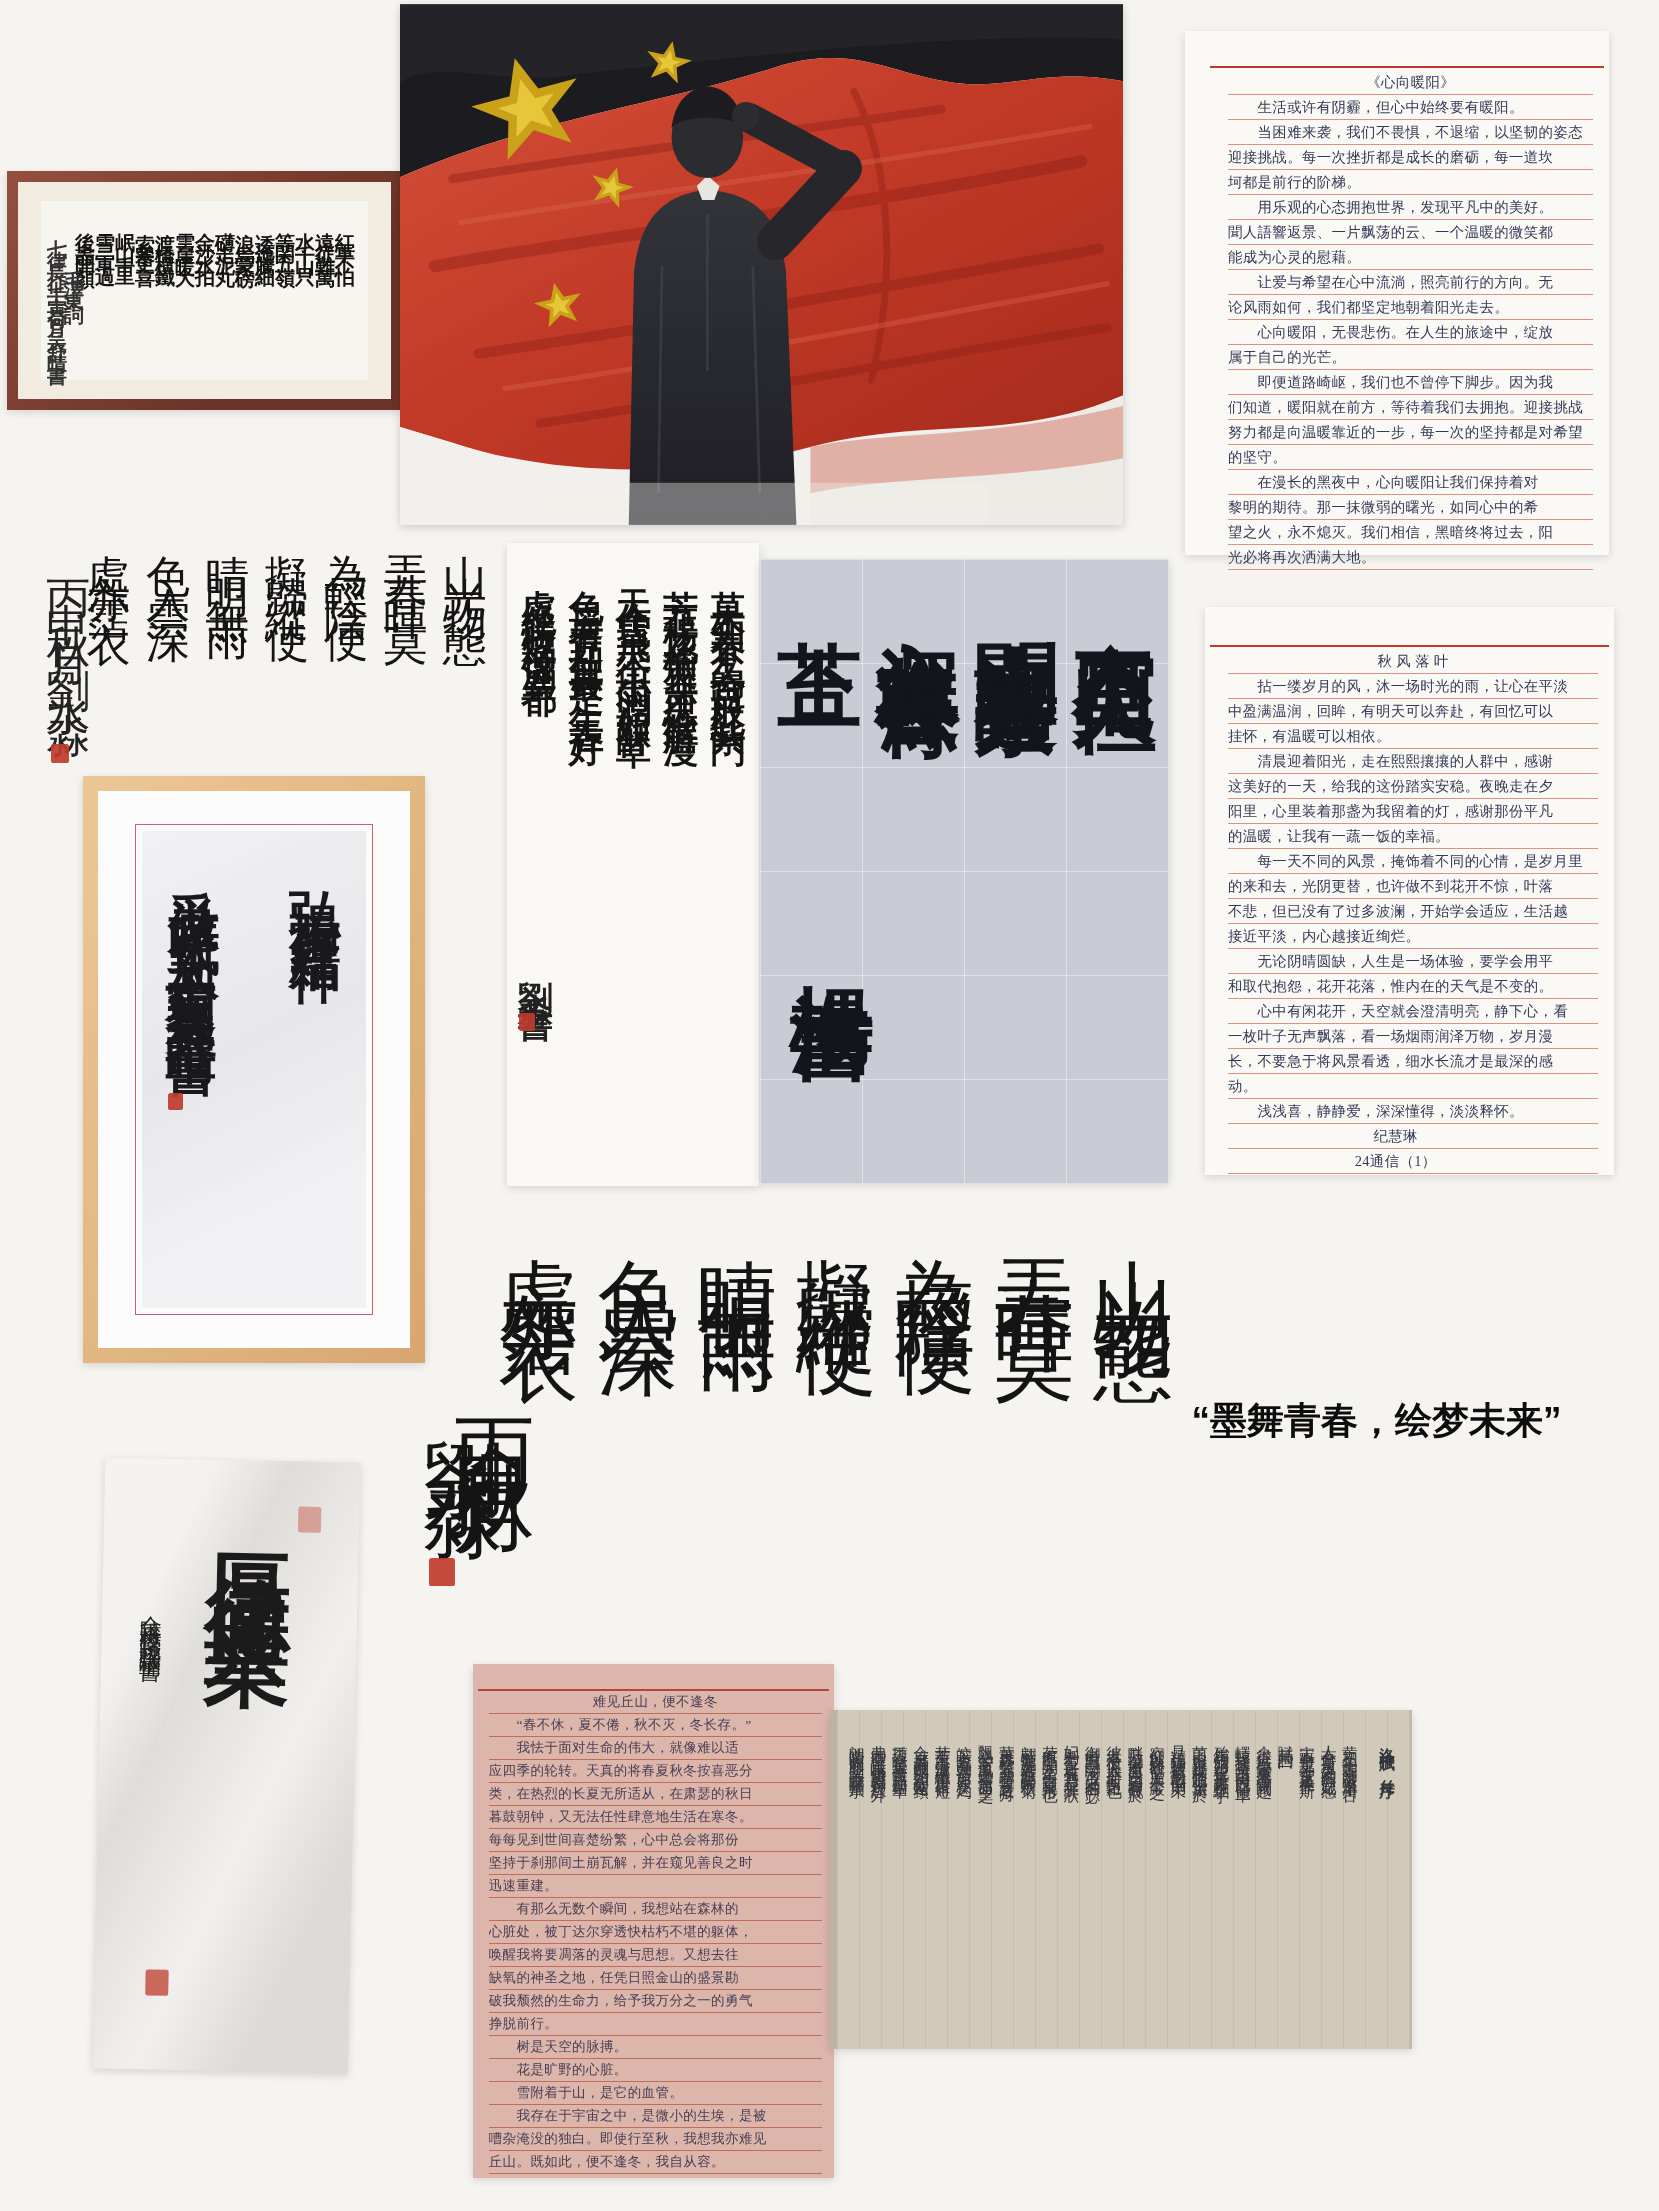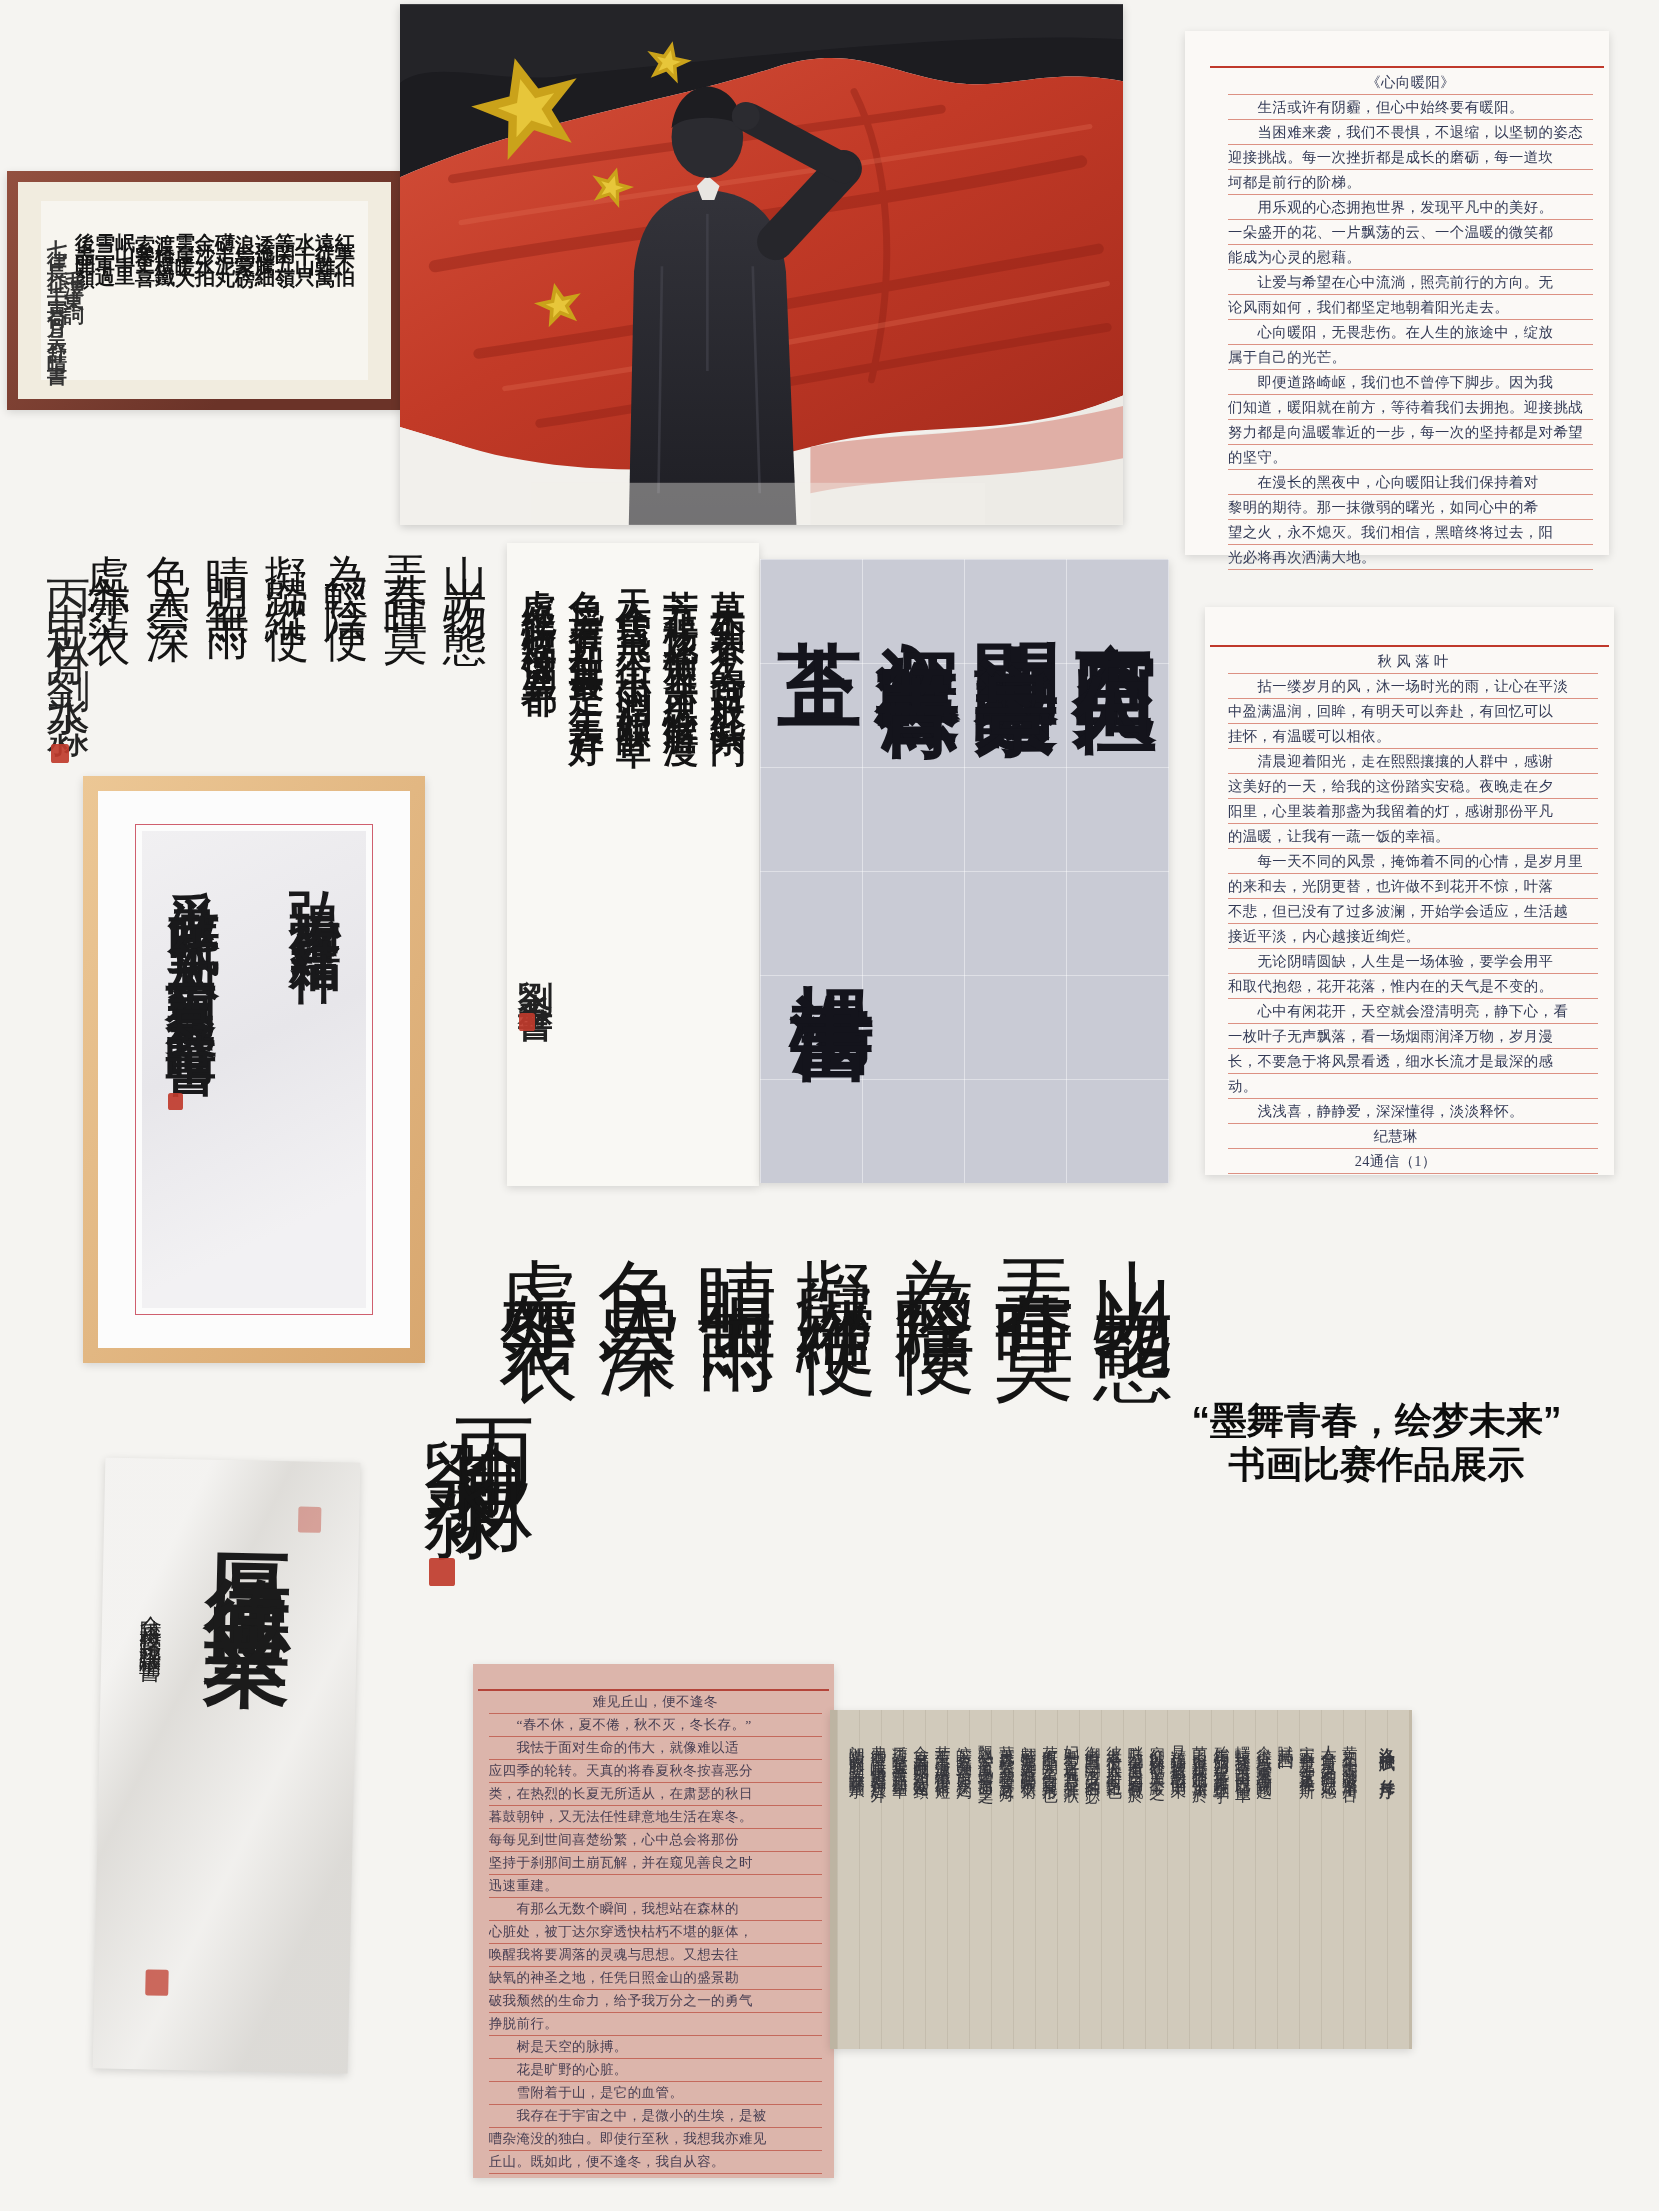--- a/index.html
+++ b/index.html
@@ -195,21 +195,21 @@
   <div class="piece paper essay-sun" style="--lh:24px;">
     <div class="dbl"></div>
     <div class="essay-body">
       <div class="hline center">《心向暖阳》</div>
       <div>
           <div class="hline">　　生活或许有阴霾，但心中始终要有暖阳。</div>
           <div class="hline">　　当困难来袭，我们不畏惧，不退缩，以坚韧的姿态</div>
           <div class="hline">迎接挑战。每一次挫折都是成长的磨砺，每一道坎</div>
           <div class="hline">坷都是前行的阶梯。</div>
           <div class="hline">　　用乐观的心态拥抱世界，发现平凡中的美好。</div>
-          <div class="hline">一朵盛开的花、一片飘荡的云、一个温暖的微笑都</div>
+          <div class="hline">聞人語響返景、一片飘荡的云、一个温暖的微笑都</div>
           <div class="hline">能成为心灵的慰藉。</div>
           <div class="hline">　　让爱与希望在心中流淌，照亮前行的方向。无</div>
           <div class="hline">论风雨如何，我们都坚定地朝着阳光走去。</div>
           <div class="hline">　　心向暖阳，无畏悲伤。在人生的旅途中，绽放</div>
           <div class="hline">属于自己的光芒。</div>
           <div class="hline">　　即便道路崎岖，我们也不曾停下脚步。因为我</div>
           <div class="hline">们知道，暖阳就在前方，等待着我们去拥抱。迎接挑战</div>
           <div class="hline">努力都是向温暖靠近的一步，每一次的坚持都是对希望</div>
           <div class="hline">的坚守。</div>
           <div class="hline">　　在漫长的黑夜中，心向暖阳让我们保持着对</div>
@@ -310,21 +310,20 @@
         <div class="vcol">色入雲深</div>
         <div class="vcol">處亦霑衣</div>
       </div>
     <div class="vcol g2sa">丙申秋月</div>
     <div class="vcol g2sb">劉水淼</div>
     <div class="seal" style="left:14px;top:372px;width:26px;height:28px;"></div>
   </div>
 
   <div class="flat caption">
     <div>“墨舞青春，绘梦未来”</div>
-    <div>书画比赛作品展示</div>
   </div>
 
   <div class="piece houde">
     <div class="vcol hdmain">厚德興業</div>
     <div class="vcol hdside">金陵科技學院校訓張楠書</div>
     <div class="seal" style="left:194px;top:45px;width:23px;height:26px;opacity:.4;"></div>
     <div class="seal" style="left:51px;top:511px;width:23px;height:26px;opacity:.75;"></div>
   </div>
 
   <div class="piece essay-hill" style="--lh:22px;">

